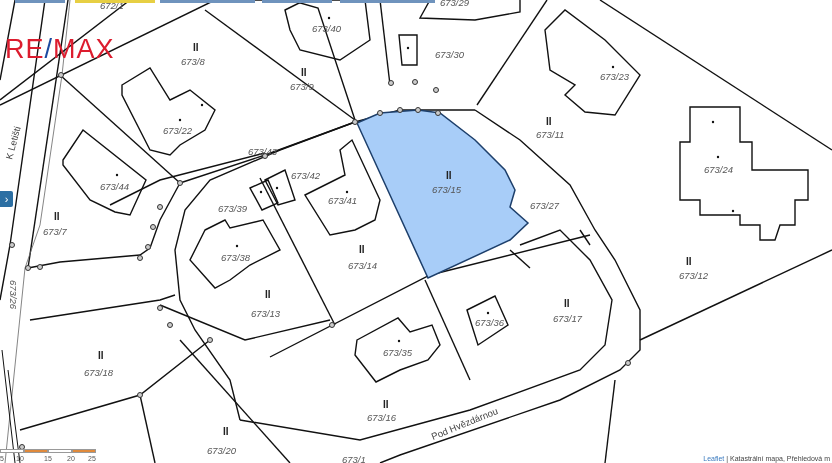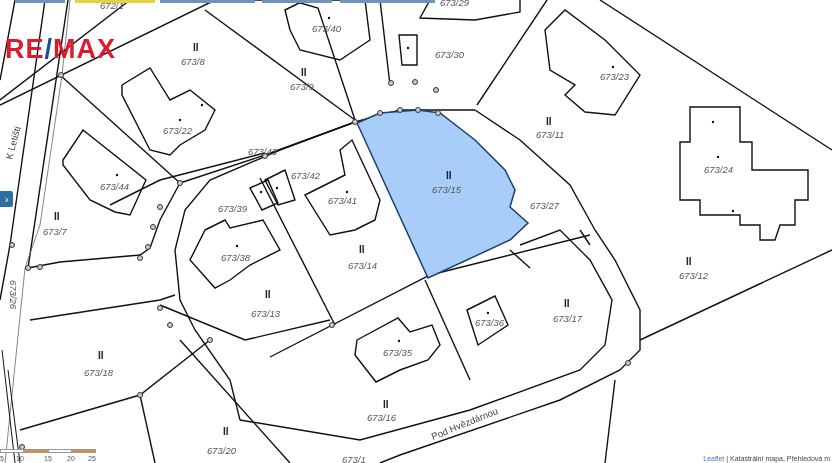--- a/index.html
+++ b/index.html
@@ -3,21 +3,21 @@
 <meta charset="utf-8">
 <style>
   html,body{margin:0;padding:0;background:#fff;}
   body{width:832px;height:463px;position:relative;overflow:hidden;font-family:"Liberation Sans",sans-serif;}
   #map{position:absolute;left:0;top:0;width:832px;height:463px;}
   svg text{font-family:"Liberation Sans",sans-serif;}
   .lbl{font-size:9.5px;font-style:italic;fill:#555;}
   .cls{font-size:10px;fill:#222;font-weight:bold;}
   .street{font-size:9.5px;fill:#444;}
   .topbar{position:absolute;top:0;height:3px;}
-  .logo{position:absolute;left:5px;top:34px;font-size:27px;font-weight:bold;letter-spacing:1px;color:#dc1c2e;}
+  .logo{position:absolute;left:5px;top:34px;font-size:27px;font-weight:normal;letter-spacing:1px;color:#dc1c2e;}
   .logo .slash{color:#1b4aa0;}
   .side-toggle{position:absolute;left:0;top:191px;width:13px;height:16px;background:#2c6fa3;color:#fff;font-size:11px;line-height:16px;text-align:center;border-radius:0 2px 2px 0;cursor:pointer;}
   .scale{position:absolute;left:0;top:447px;width:100px;height:16px;}
   .scale .bar{position:absolute;top:2px;height:4px;border:1px solid #999;box-sizing:border-box;}
   .scale .tick{position:absolute;top:8px;font-size:7px;color:#555;}
   .attr{position:absolute;right:0;bottom:0;font-size:7px;color:#444;background:rgba(255,255,255,0.8);padding:1px 2px;white-space:nowrap;}
   .attr a{color:#3b7bbf;text-decoration:none;}
 </style>
 </head>
 <body>

